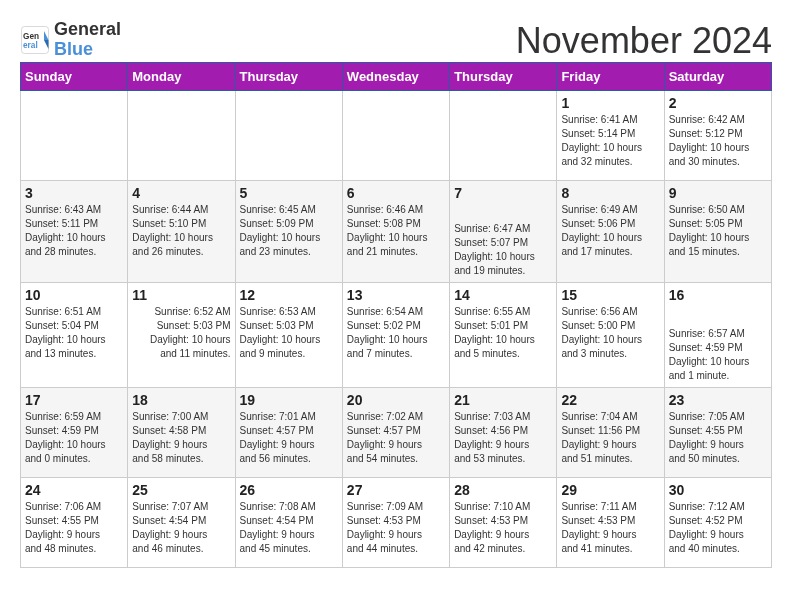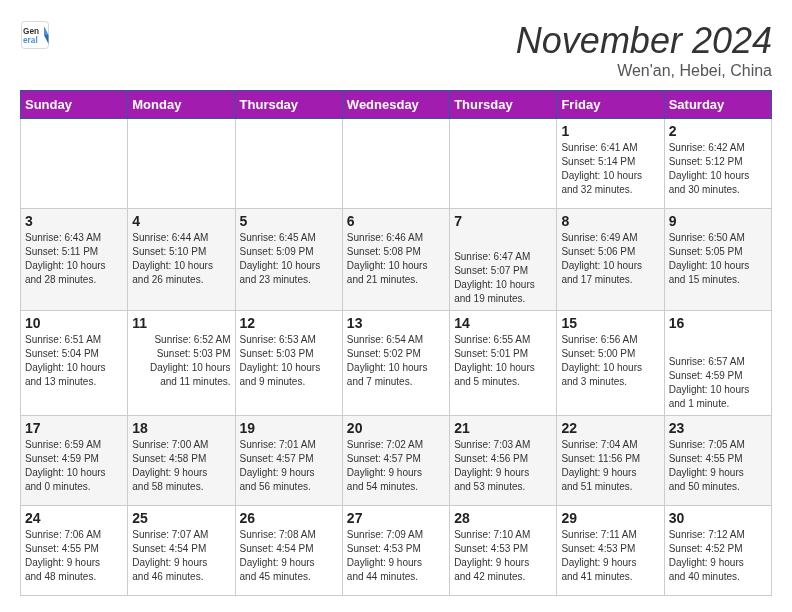--- a/index.html
+++ b/index.html
@@ -7,21 +7,20 @@
       font-family: Arial, sans-serif;
       background: #fff;
       width: 792px;
       min-height: 612px;
       padding: 20px;
     }
     .header {
       display: flex;
       justify-content: space-between;
       align-items: flex-start;
-      margin-bottom: 10px;
     }
     .logo {
       display: flex;
       align-items: center;
       gap: 4px;
     }
     .logo-text {
       font-size: 18px;
       font-weight: bold;
       color: #333;
@@ -34,21 +33,20 @@
       width: 30px;
       height: 30px;
     }
     .title-block {
       text-align: right;
     }
     .month-title {
       font-size: 36px;
       font-weight: normal;
       color: #333;
-      font-style: italic;
     }
     .location {
       font-size: 16px;
       color: #555;
     }
     table {
       width: 100%;
       border-collapse: collapse;
       font-size: 11px;
     }
@@ -95,24 +93,27 @@
 
 <div class="header">
   <div class="logo">
     <svg class="logo-icon" viewBox="0 0 40 40" xmlns="http://www.w3.org/2000/svg">
       <rect x="2" y="2" width="36" height="36" rx="4" fill="#fff" stroke="#ccc" stroke-width="1"></rect>
       <text x="4" y="18" font-size="11" font-weight="bold" fill="#333" font-family="Arial">Gen</text>
       <text x="4" y="30" font-size="11" font-weight="bold" fill="#4a90d9" font-family="Arial">eral</text>
       <polygon points="32,8 38,20 32,20" fill="#4a90d9"></polygon>
       <polygon points="32,20 38,20 38,32" fill="#2a6aaf"></polygon>
     </svg>
+    <div class="logo-text">
+      <div>General</div>
+      <div><span>Blue</span></div>
+    </div>
   </div>
   <div class="title-block">
     <div class="month-title">November 2024</div>
-    <div class="location">Wen'an, Hebei, China</div>
   </div>
 </div>
 
 <table>
   <thead>
     <tr>
     <th>Sunday</th>
         <th>Monday</th>
         <th>Thursday</th>
         <th>Wednesday</th>

